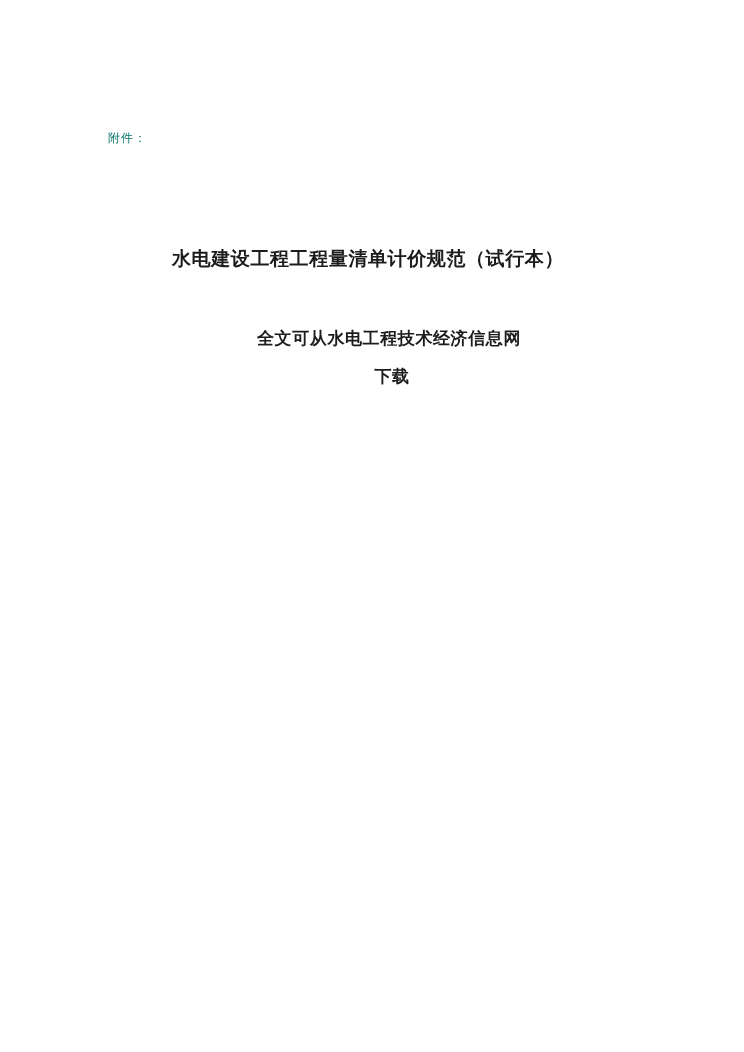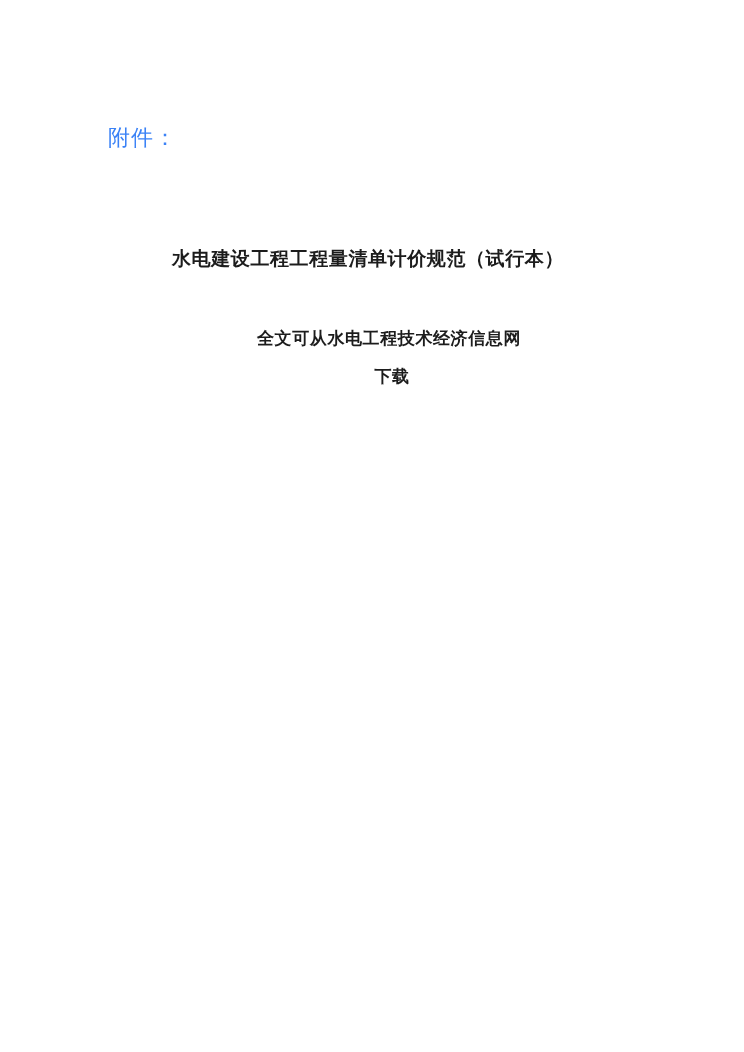--- a/index.html
+++ b/index.html
@@ -12,23 +12,23 @@
       width: 744px;
       height: 1052px;
       background: #ffffff;
       overflow: hidden;
       font-family: "Liberation Sans", sans-serif;
     }
     .attachment-label {
       position: absolute;
       left: 108px;
       top: 126px;
-      font-size: 22px;
+      font-size: 12px;
       font-weight: 400;
-      color: #3b82f6;
+      color: #0f766e;
       letter-spacing: 1px;
       line-height: 24px;
       white-space: nowrap;
     }
     .doc-title {
       position: absolute;
       left: 0;
       top: 245px;
       width: 744px;
       text-align: center;

